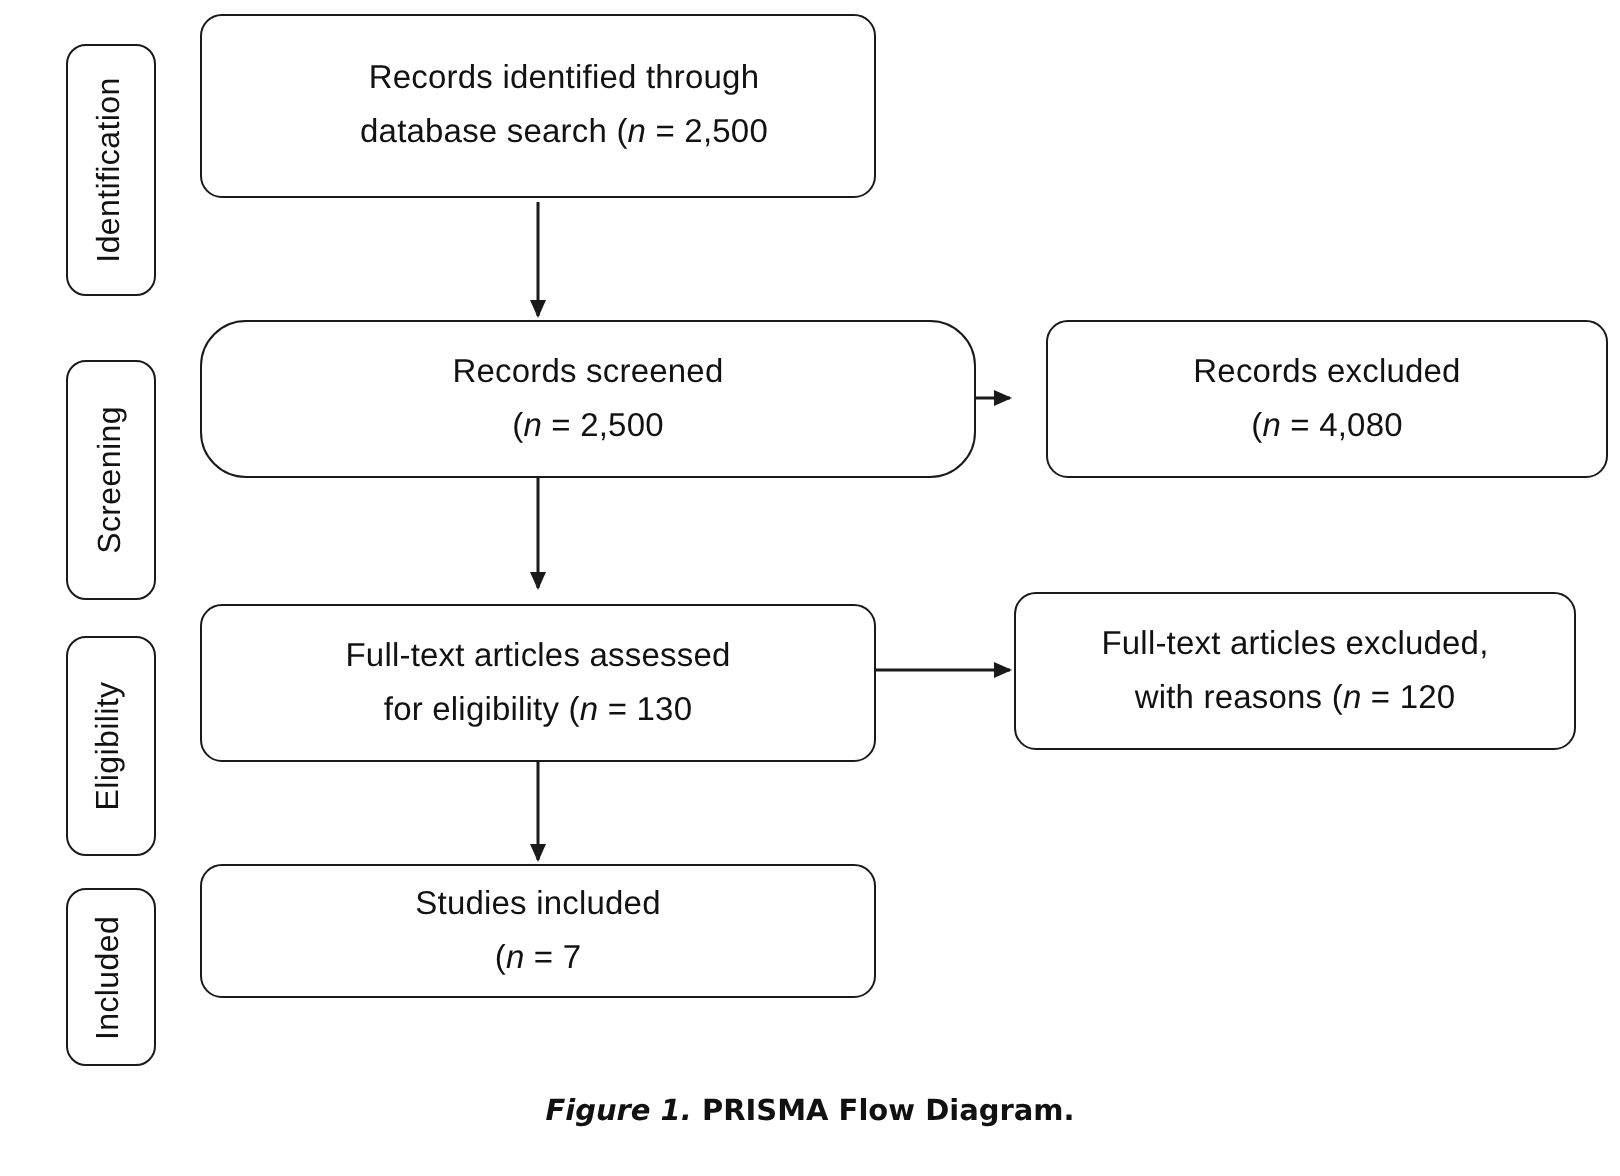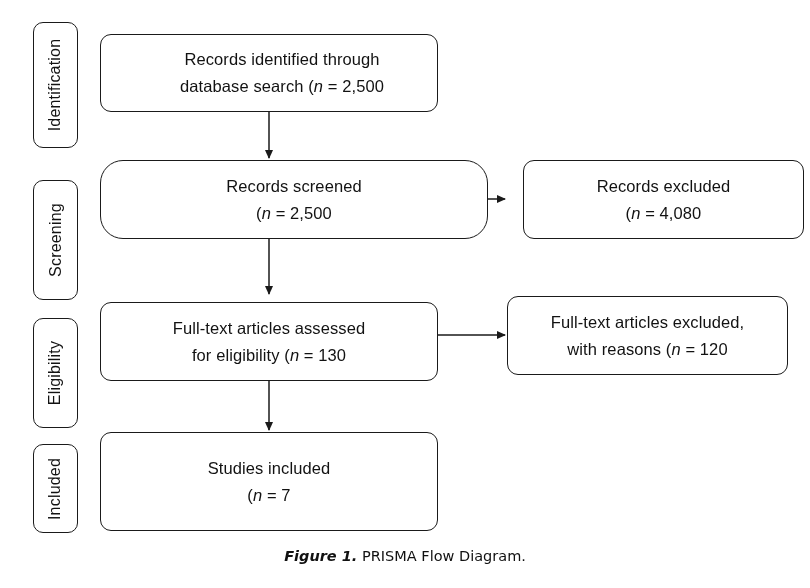--- a/index.html
+++ b/index.html
@@ -86,21 +86,21 @@
     text-align: center;
     font-family: "DejaVu Sans", sans-serif;
     font-size: 14.5px;
     color: #111111;
   }
   #caption .cap-strong {
     font-weight: bold;
     font-style: italic;
   }
   #caption .cap-rest {
-    font-weight: normal;
+    font-weight: bold;
   }
 </style>
 </head>
 <body>
 
 <div id="page">
 
   <div id="stage-rail">
       <div class="stage" style="left: 33px; top: 22px; width: 45px; height: 126px;">
         <span class="stage-label">Identification</span>
@@ -125,41 +125,41 @@
     <g id="connector-group">
         <line x1="269" y1="101" x2="269" y2="158" stroke="#1a1a1a" stroke-width="1.5" marker-end="url(#arrowhead)"></line>
         <line x1="269" y1="239" x2="269" y2="294" stroke="#1a1a1a" stroke-width="1.5" marker-end="url(#arrowhead)"></line>
         <line x1="269" y1="375" x2="269" y2="430" stroke="#1a1a1a" stroke-width="1.5" marker-end="url(#arrowhead)"></line>
         <line x1="438" y1="199" x2="505" y2="199" stroke="#1a1a1a" stroke-width="1.5" marker-end="url(#arrowhead)"></line>
         <line x1="438" y1="335" x2="505" y2="335" stroke="#1a1a1a" stroke-width="1.5" marker-end="url(#arrowhead)"></line>
       </g>
   </svg>
 
   <div id="node-layer">
-      <div class="node" style="left: 100px; top: 34px; width: 338px; height: 78px; padding-left: 26px;">
+      <div class="node" style="left: 100px; top: 7px; width: 338px; height: 92px; padding-left: 26px;">
         <span class="line"><span>Records identified through</span></span>
         <span class="line"><span>database search (</span><span class="nvar">n</span><span> = 2,500</span></span>
       </div>
       <div class="node" style="left: 100px; top: 160px; width: 388px; height: 79px; border-radius: 23px;">
         <span class="line"><span>Records screened</span></span>
         <span class="line"><span>(</span><span class="nvar">n</span><span> = 2,500</span></span>
       </div>
       <div class="node" style="left: 507px; top: 160px; width: 281px; height: 79px; margin-left: 16px;">
         <span class="line"><span>Records excluded</span></span>
         <span class="line"><span>(</span><span class="nvar">n</span><span> = 4,080</span></span>
       </div>
       <div class="node" style="left: 100px; top: 302px; width: 338px; height: 79px;">
         <span class="line"><span>Full-text articles assessed</span></span>
         <span class="line"><span>for eligibility (</span><span class="nvar">n</span><span> = 130</span></span>
       </div>
       <div class="node" style="left: 507px; top: 296px; width: 281px; height: 79px; justify-content: center;">
         <span class="line"><span>Full-text articles excluded,</span></span>
         <span class="line"><span>with reasons (</span><span class="nvar">n</span><span> = 120</span></span>
       </div>
-      <div class="node" style="left: 100px; top: 432px; width: 338px; height: 99px;">
+      <div class="node" style="left: 100px; top: 432px; width: 338px; height: 67px;">
         <span class="line"><span>Studies included</span></span>
         <span class="line"><span>(</span><span class="nvar">n</span><span> = 7</span></span>
       </div>
     </div>
 
   <div id="caption">
     <span class="cap-strong">Figure 1.</span><span class="cap-rest"> PRISMA Flow Diagram.</span>
   </div>
 
 </div>

